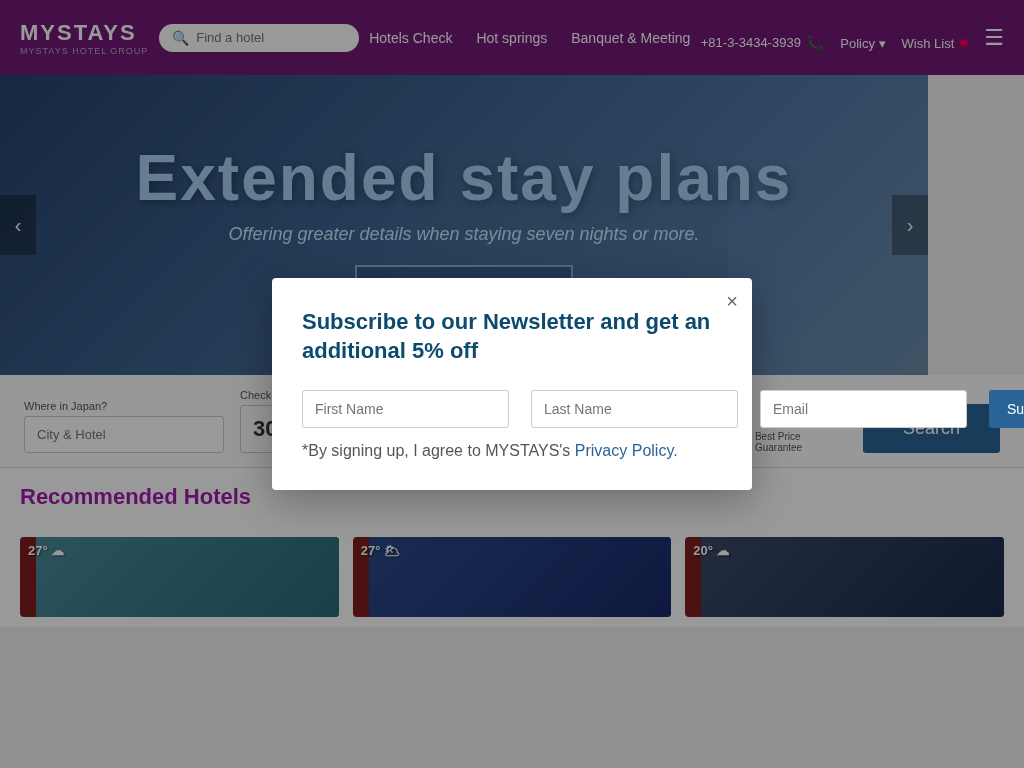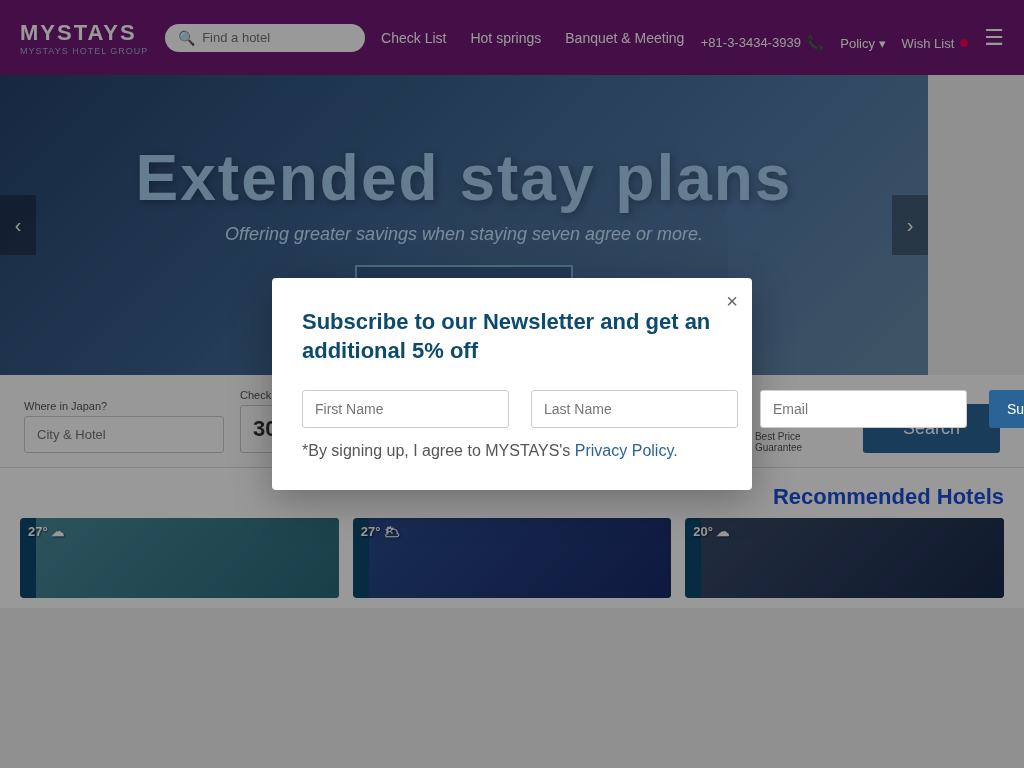--- a/index.html
+++ b/index.html
@@ -248,33 +248,33 @@
       color: #2a6496;
       text-decoration: none;
     }
 
     
     .recommended {
       background: white;
       padding: 16px 20px 10px;
     }
     .recommended-title {
-      text-align: right;
+      text-align: left;
       font-size: 22px;
       font-weight: bold;
-      color: #1d4ed8;
-      margin-bottom: 8px;
+      color: #a21caf;
+      margin-bottom: 27px;
     }
     .hotel-cards {
       display: flex;
       gap: 14px;
     }
     .hotel-card {
       flex: 1;
-      background: #0c4a6e;
+      background: #7f1d1d;
       border-radius: 4px;
       overflow: hidden;
       position: relative;
       height: 80px;
       padding-left: 16px;
     }
     .hotel-card-img {
       width: 100%; height: 100%;
       background: linear-gradient(135deg, #4a7a9a, #2a5a7a);
     }
@@ -306,21 +306,21 @@
       <span class="logo-main">MYSTAYS</span>
       <span class="logo-sub">MYSTAYS HOTEL GROUP</span>
     </div>
 
     <div class="header-search">
       <span style="color:#888;font-size:14px;">🔍</span>
       <input type="text" placeholder="Find a hotel" style="">
     </div>
 
     <nav class="header-nav">
-      <a href="#">Check List</a>
+      <a href="#">Hotels Check</a>
       <a href="#">Hot springs</a>
       <a href="#">Banquet &amp; Meeting</a>
     </nav>
 
     <div class="header-right">
       <div class="phone-area">
         <span>+81-3-3434-3939</span>
         <span style="font-size:14px;">📞</span>
       </div>
       <div class="lang-area">
@@ -334,21 +334,21 @@
       <span class="hamburger">☰</span>
     </div>
   </header>
 
   <div class="hero">
     <div class="hero-overlay"></div>
 
     <div style="position:absolute;right:200px;bottom:0;width:300px;height:280px;opacity:0.4;background:linear-gradient(180deg, transparent 0%, #4a6a8a 100%);border-radius:50% 50% 0 0;"></div>
     <div class="hero-content">
       <div class="hero-title">Extended stay plans</div>
-      <div class="hero-subtitle">Offering greater savings when staying seven agree or more.</div>
+      <div class="hero-subtitle">Offering greater details when staying seven nights or more.</div>
       <a href="#" class="hero-cta">
         <span>Click here for details</span>
         <span>›</span>
       </a>
     </div>
     <button class="hero-nav-btn hero-nav-prev">‹</button>
     <button class="hero-nav-btn hero-nav-next">›</button>
   </div>
 
   <div class="search-bar">

